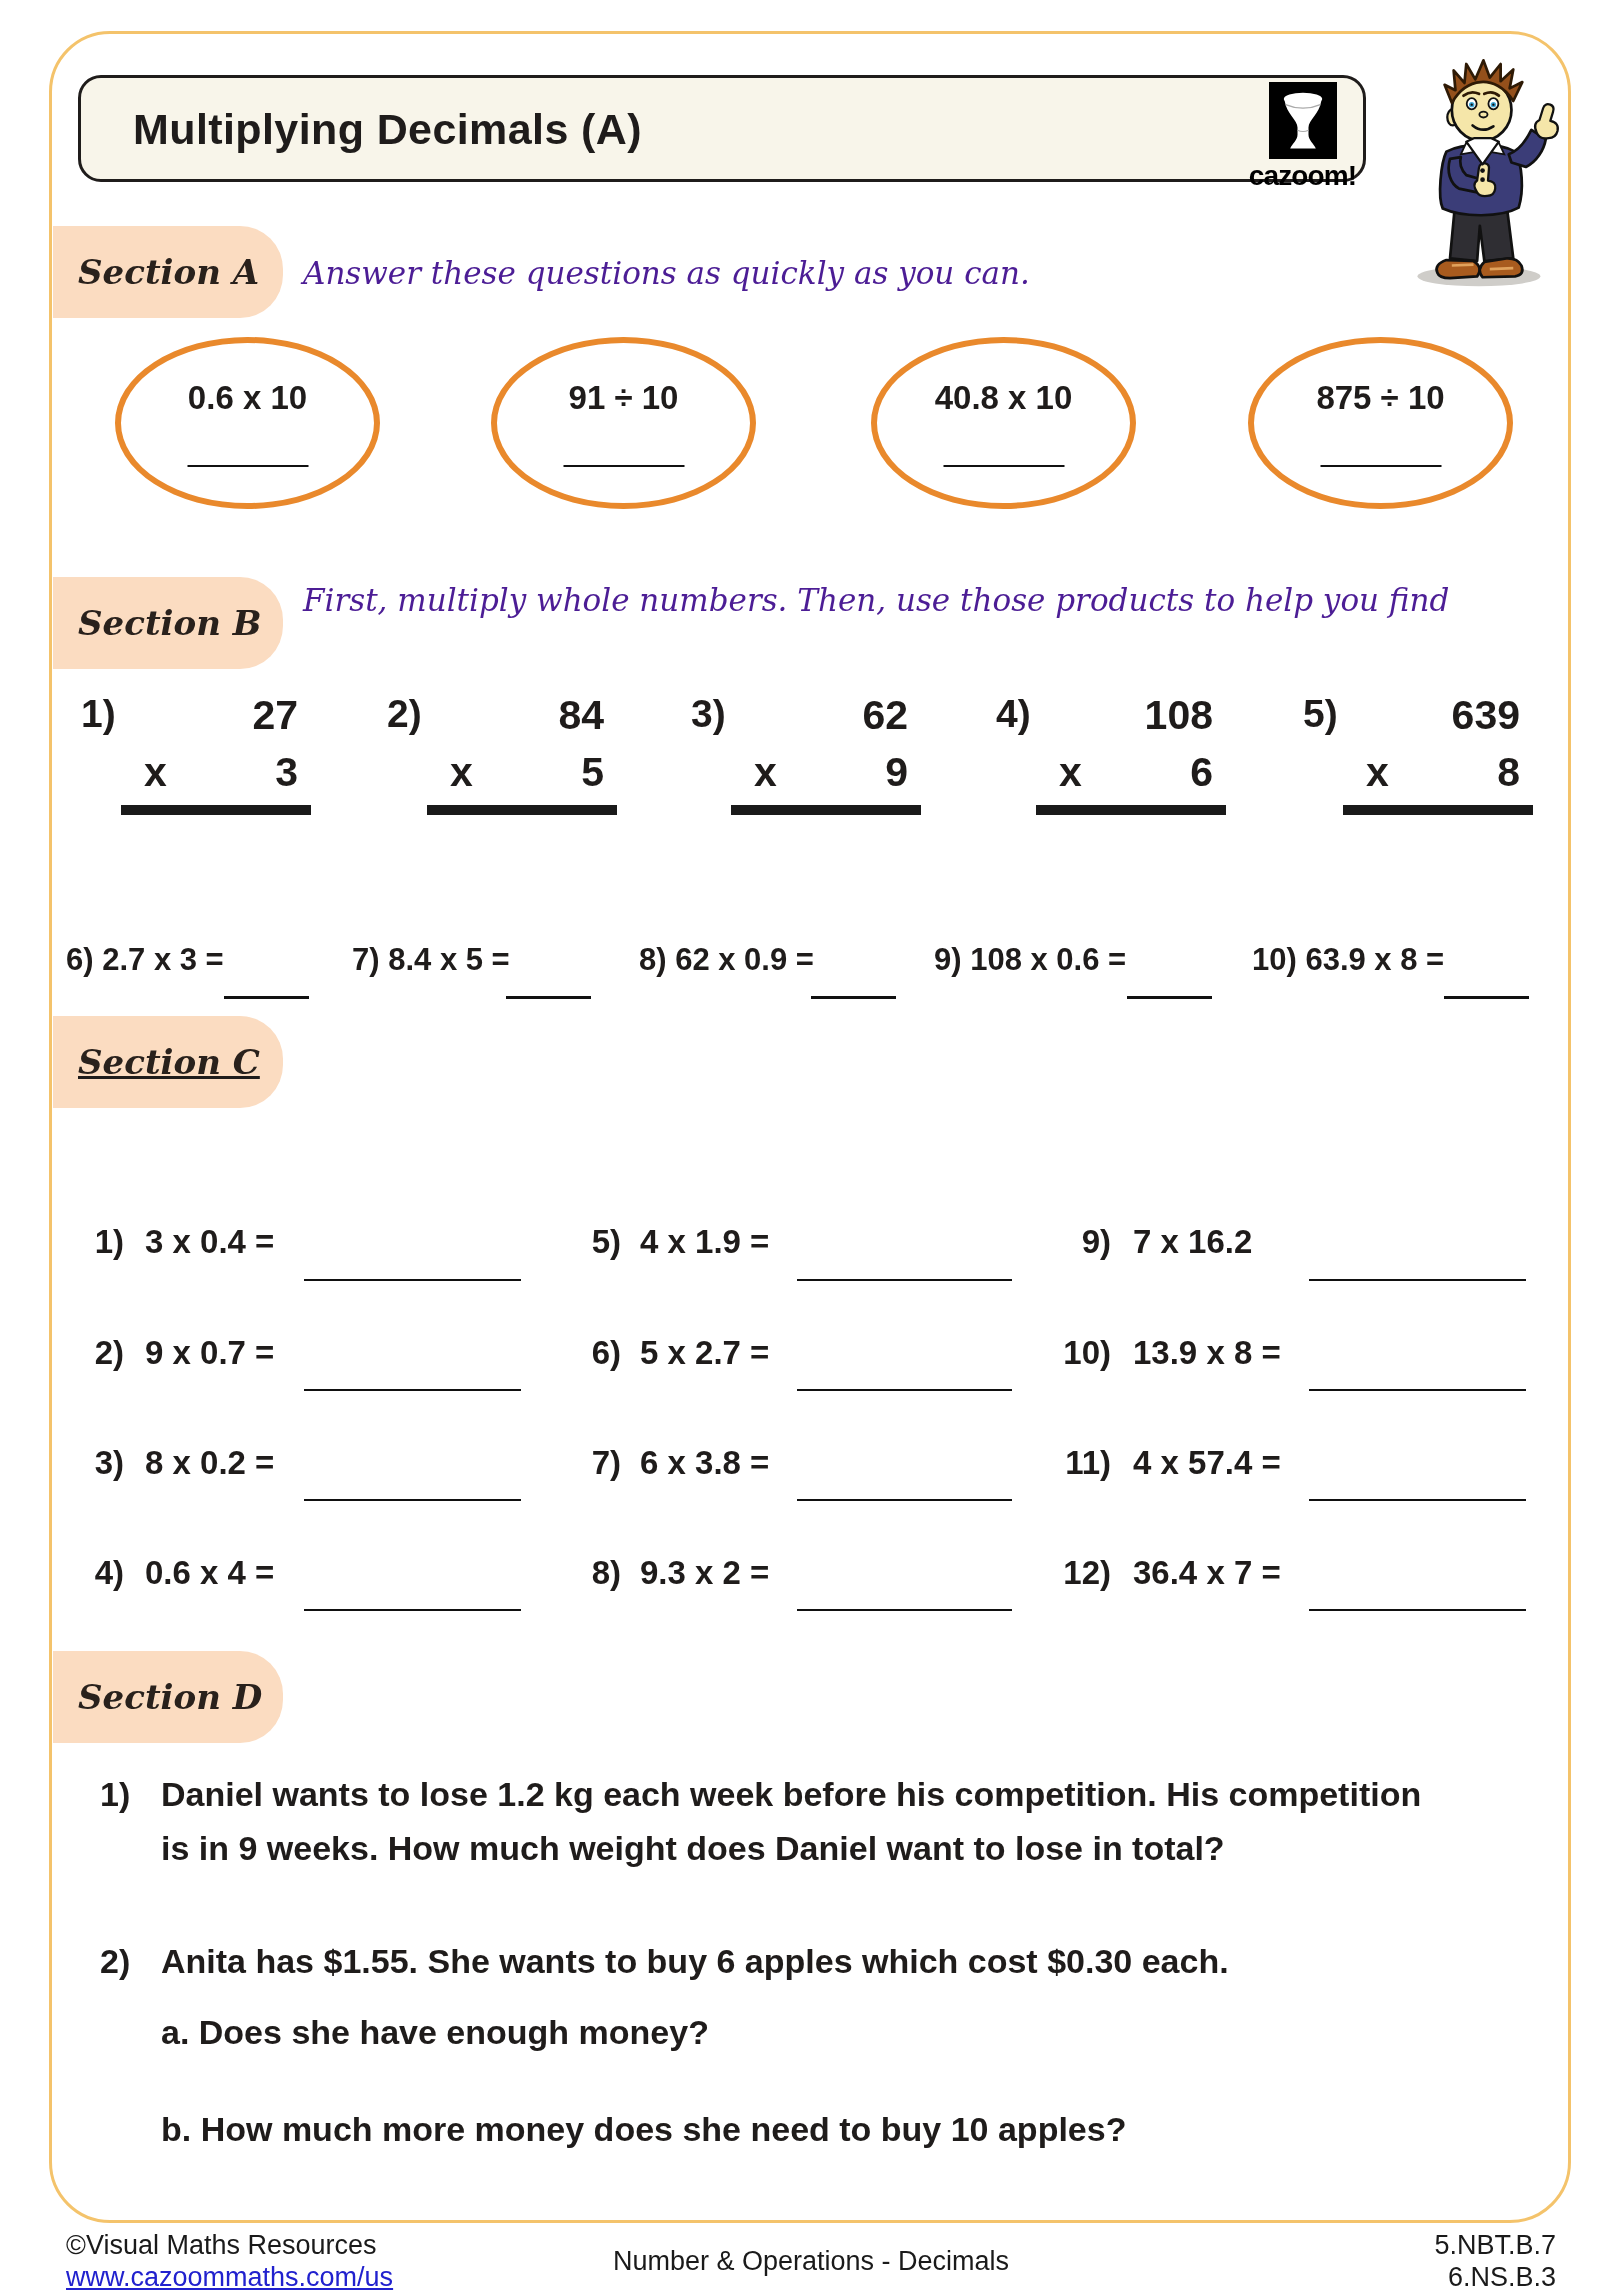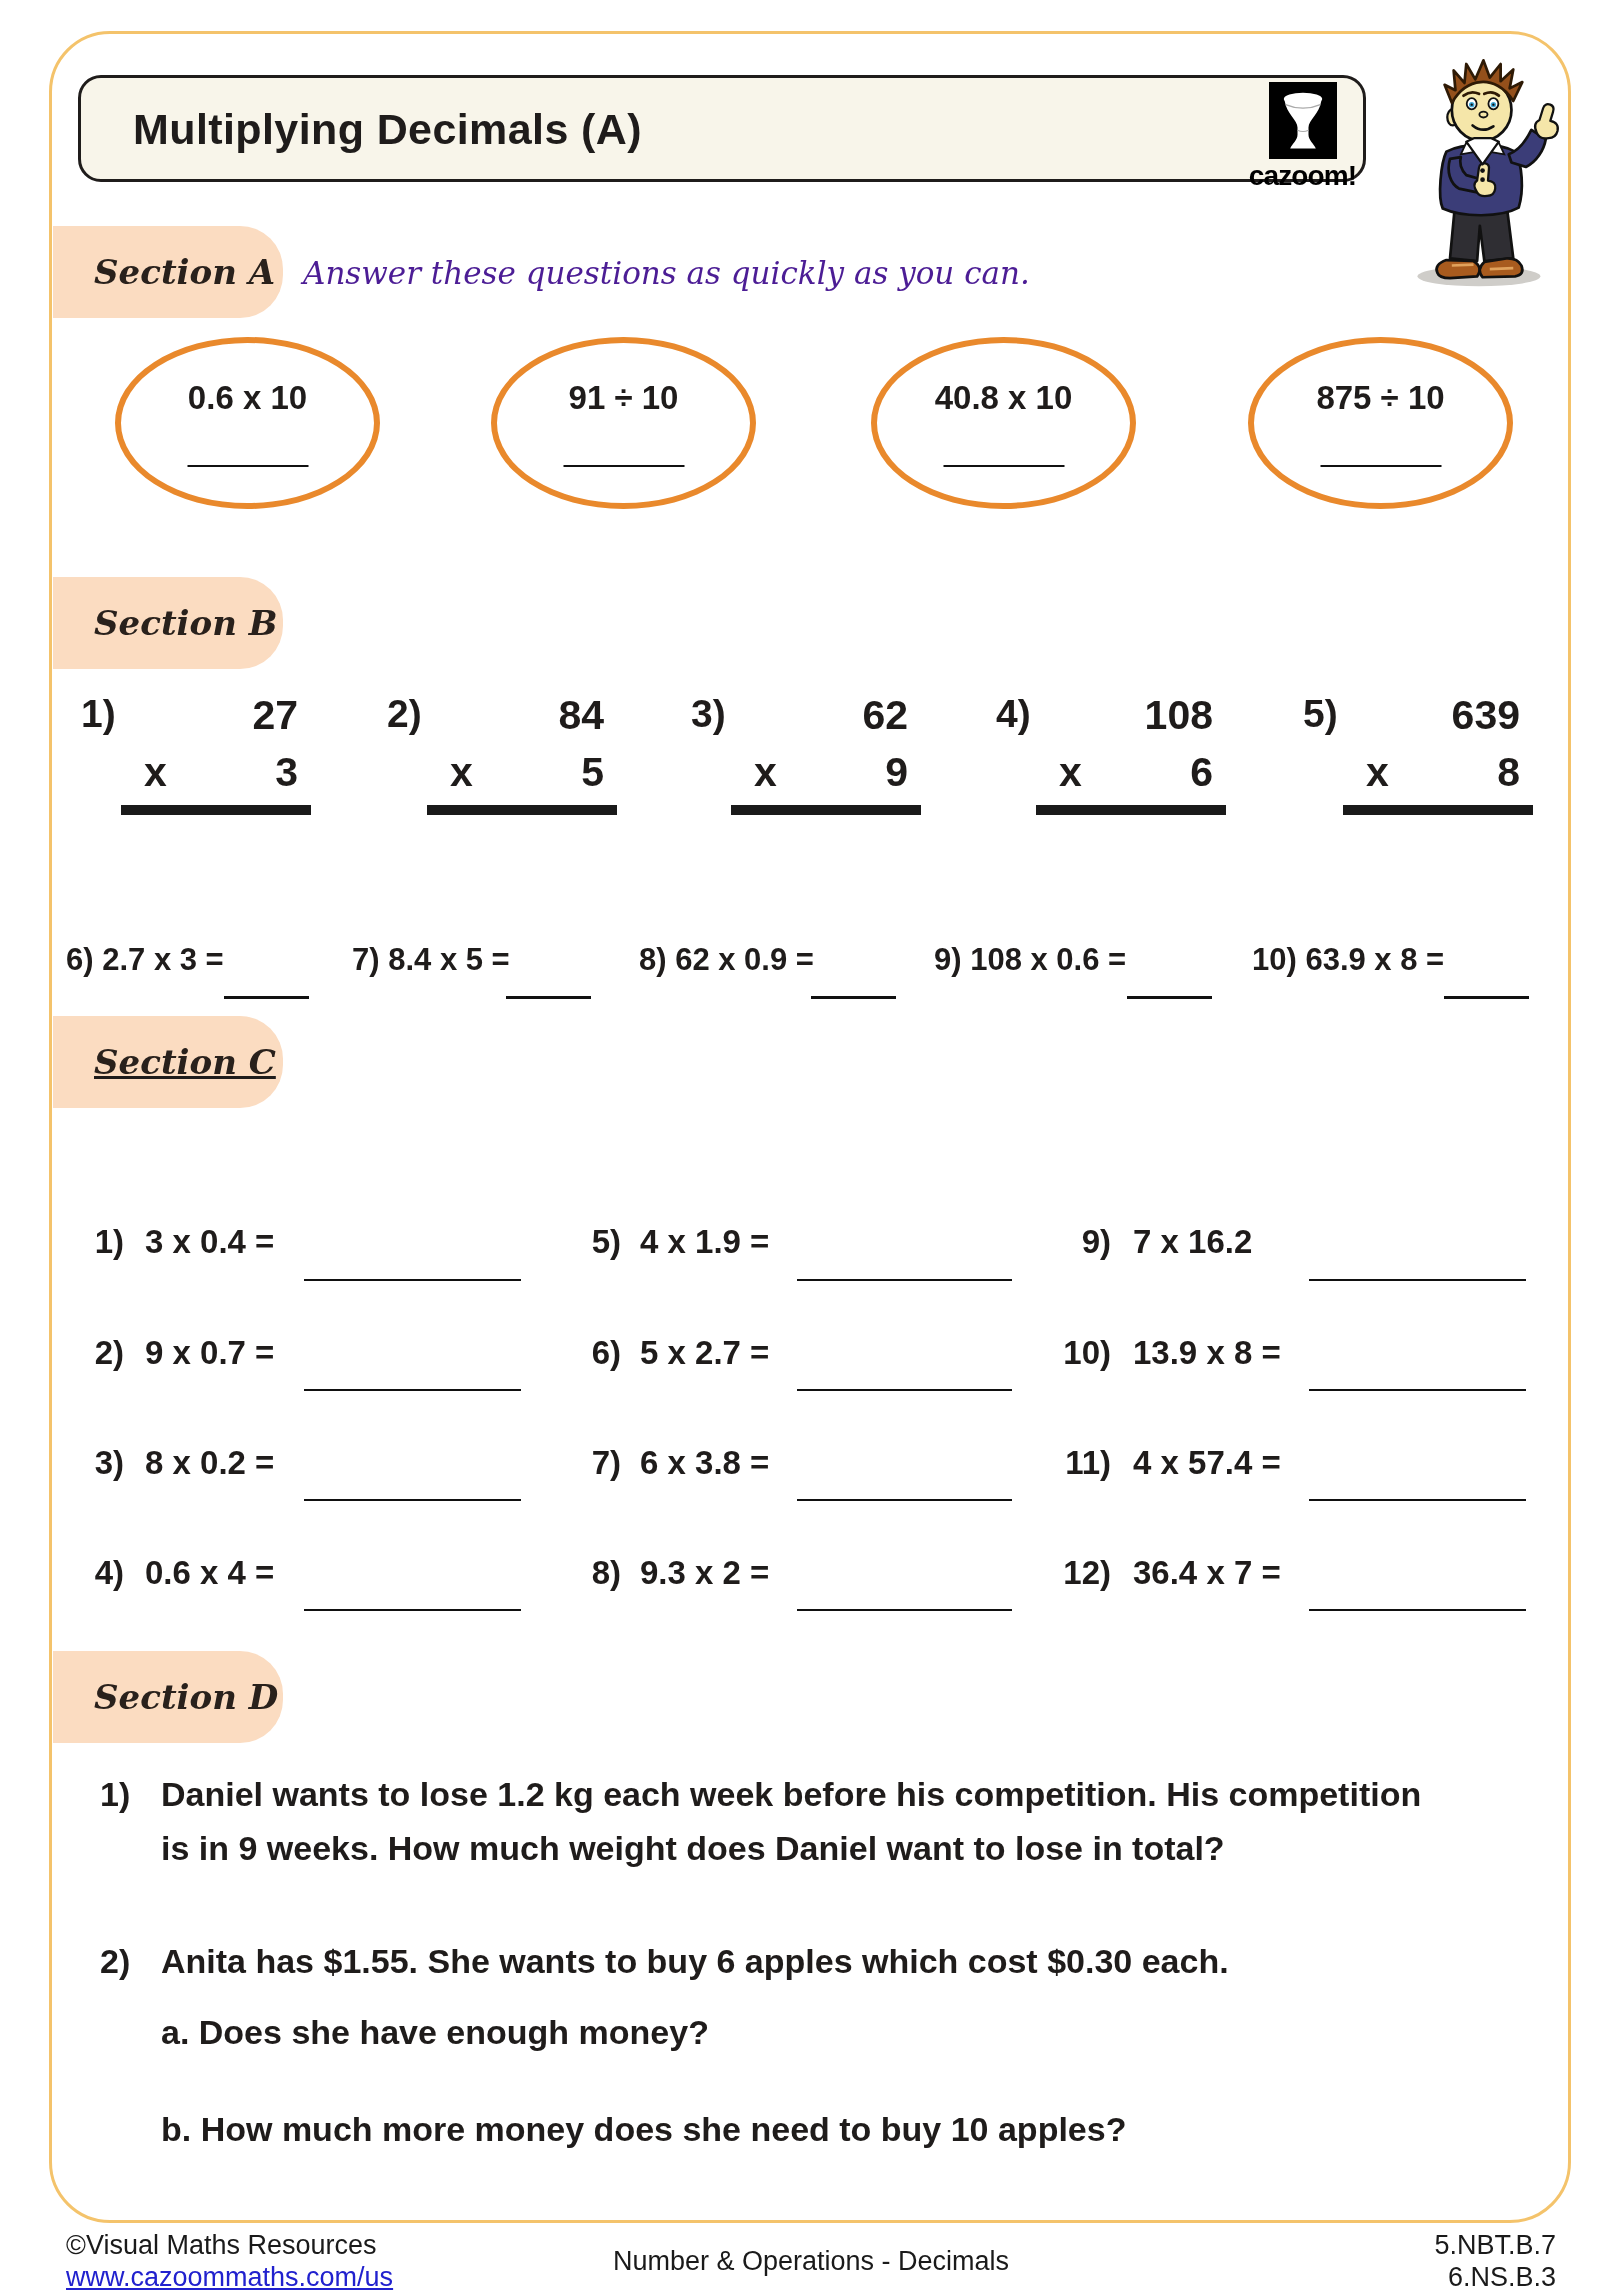--- a/index.html
+++ b/index.html
@@ -32,21 +32,21 @@
   
   .mascot{left:1390px;top:45px;width:186px;height:244px;}
 
   
   .section-tab{
     left:53px;width:230px;height:92px;background:var(--tab-bg,#FBDCC1);
     border-radius:0 43px 43px 0;display:flex;align-items:center;
   }
   .section-tab span{
     font-family:"DejaVu Serif",serif;font-style:italic;font-weight:bold;
-    font-size:34px;color:#29211c;padding-left:41px;white-space:nowrap;
+    font-size:34px;color:#29211c;padding-left:25px;white-space:nowrap;
   }
   .instruction{
     font-family:"DejaVu Serif",serif;font-style:italic;font-size:31px;
     color:#4c1d95;line-height:1.32;white-space:nowrap;
   }
 
   
   .oval{
     top:337px;width:265px;height:172px;box-sizing:border-box;
     border:6.3px solid var(--oval,#E9892C);border-radius:50%;background:#fff;
@@ -151,20 +151,21 @@
 </div>
 <div class="abs oval" style="left:1248px;">
   <div class="expr">875 ÷ 10</div>
   <div class="ans"></div>
 </div>
 
 <div class="abs section-tab" style="top:577px;">
   <span>Section B</span>
 </div>
 <div class="abs instruction" style="left:303px;top:580px;">
+  <div>First, multiply whole numbers. Then, use those products to help you find</div>
 </div>
 
 <div class="abs vprob" style="left:81px;">
   <span class="vnum">1)</span>
   <span class="vtop">27</span>
   <span class="vbot">
       <span>x</span>
       <span>3</span>
     </span>
   <span class="vline"></span>

